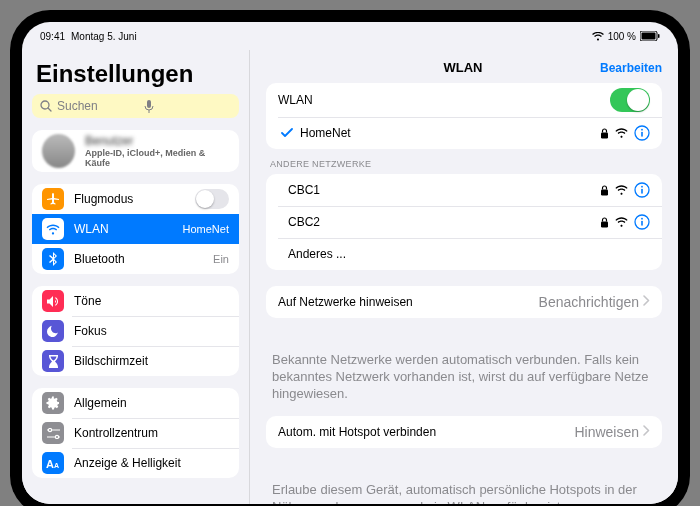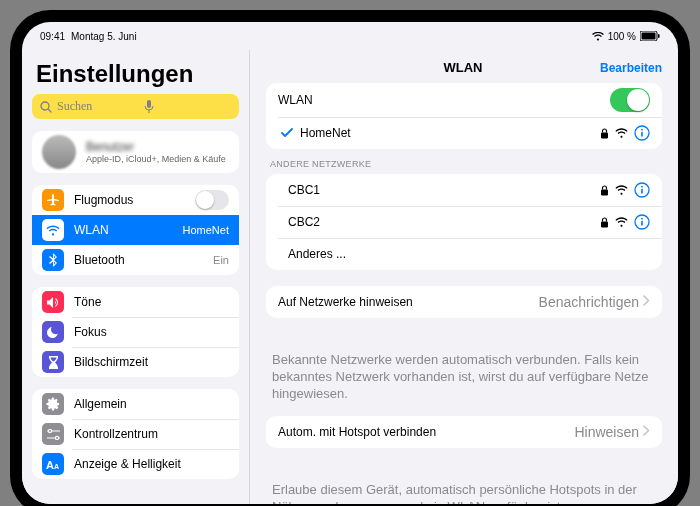--- a/index.html
+++ b/index.html
@@ -11,36 +11,36 @@
   .sb-left { display:flex; gap:6px; }
   .sb-right { margin-left:auto; display:flex; align-items:center; gap:4px; }
   .sb-wifi svg, .sb-batt svg { display:block; }
   
   .main { flex:1; display:flex; overflow:hidden; }
   .sidebar { width:227px; background:#f2f2f7; display:flex; flex-direction:column; padding:6px 10px 0 10px; overflow:hidden; }
   .content { flex:1; background:#f2f2f7; display:flex; flex-direction:column; overflow-y:auto; }
   .sep-vert { width:1px; background:#d8d8dc; }
   
   .sidebar h1 { font-size:24px; font-weight:700; margin:4px 4px 6px 4px; }
-  .search { display:flex; align-items:center; background:#fde047; border-radius:8px; padding:5px 8px; color:#7f7f85; font-size:12px;font-family:Liberation Serif, serif; }
+  .search { display:flex; align-items:center; background:#fef9c3; border-radius:8px; padding:5px 8px; color:#7f7f85; font-size:12px; }
   .search svg { margin-right:5px; }
   .search span { flex:1; }
   .mic svg { display:block; }
   
   .group { background:#fff; border-radius:10px; margin-top:12px; overflow:hidden; }
   .row { display:flex; align-items:center; min-height:30px; padding:4px 10px; font-size:12px; color:#000; position:relative; }
   .row + .row::before { content:""; position:absolute; top:0; left:40px; right:0; height:1px; background:#e5e5ea; }
   .row.selected { background:#007aff; color:#fff; }
   .row.selected + .row::before, .row.selected::before { display:none; }
   .iconbox { width:22px; height:22px; border-radius:5px; margin-right:10px; display:flex; align-items:center; justify-content:center; flex-shrink:0; }
   .avatar { width:34px; height:34px; border-radius:50%; background:linear-gradient(#bbb,#888); margin-right:10px; filter:blur(1px); }
   .row .label { flex:1; white-space:nowrap; overflow:hidden; text-overflow:ellipsis; }
   .row .detail { font-size:11px; color:#8a8a8e; }
   .row.selected .detail { color:#fff; }
-  .row .sub { font-size:9px; color:#666; }
+  .row .sub { font-size:9px; color:#666;font-weight:bold; }
   .account-row .texts { display:flex; flex-direction:column; }
   .account-row .name { font-size:12px; filter:blur(2px); color:#333; }
   
   .toggle-sm { width:34px; height:20px; border-radius:10px; background:#e5e5ea; position:relative; }
   .toggle-sm::after { content:""; position:absolute; width:18px; height:18px; background:#fff; border-radius:50%; top:1px; left:1px; box-shadow:0 1px 2px rgba(0,0,0,.3); }
   
   .chdr { display:flex; align-items:center; padding:10px 16px 8px; font-size:13px; }
   .chdr .title { flex:1; text-align:center; font-weight:600; }
   .chdr .edit { color:#007aff; font-size:12px;font-weight:bold; }
   .chdr .spacer { width:60px; }

